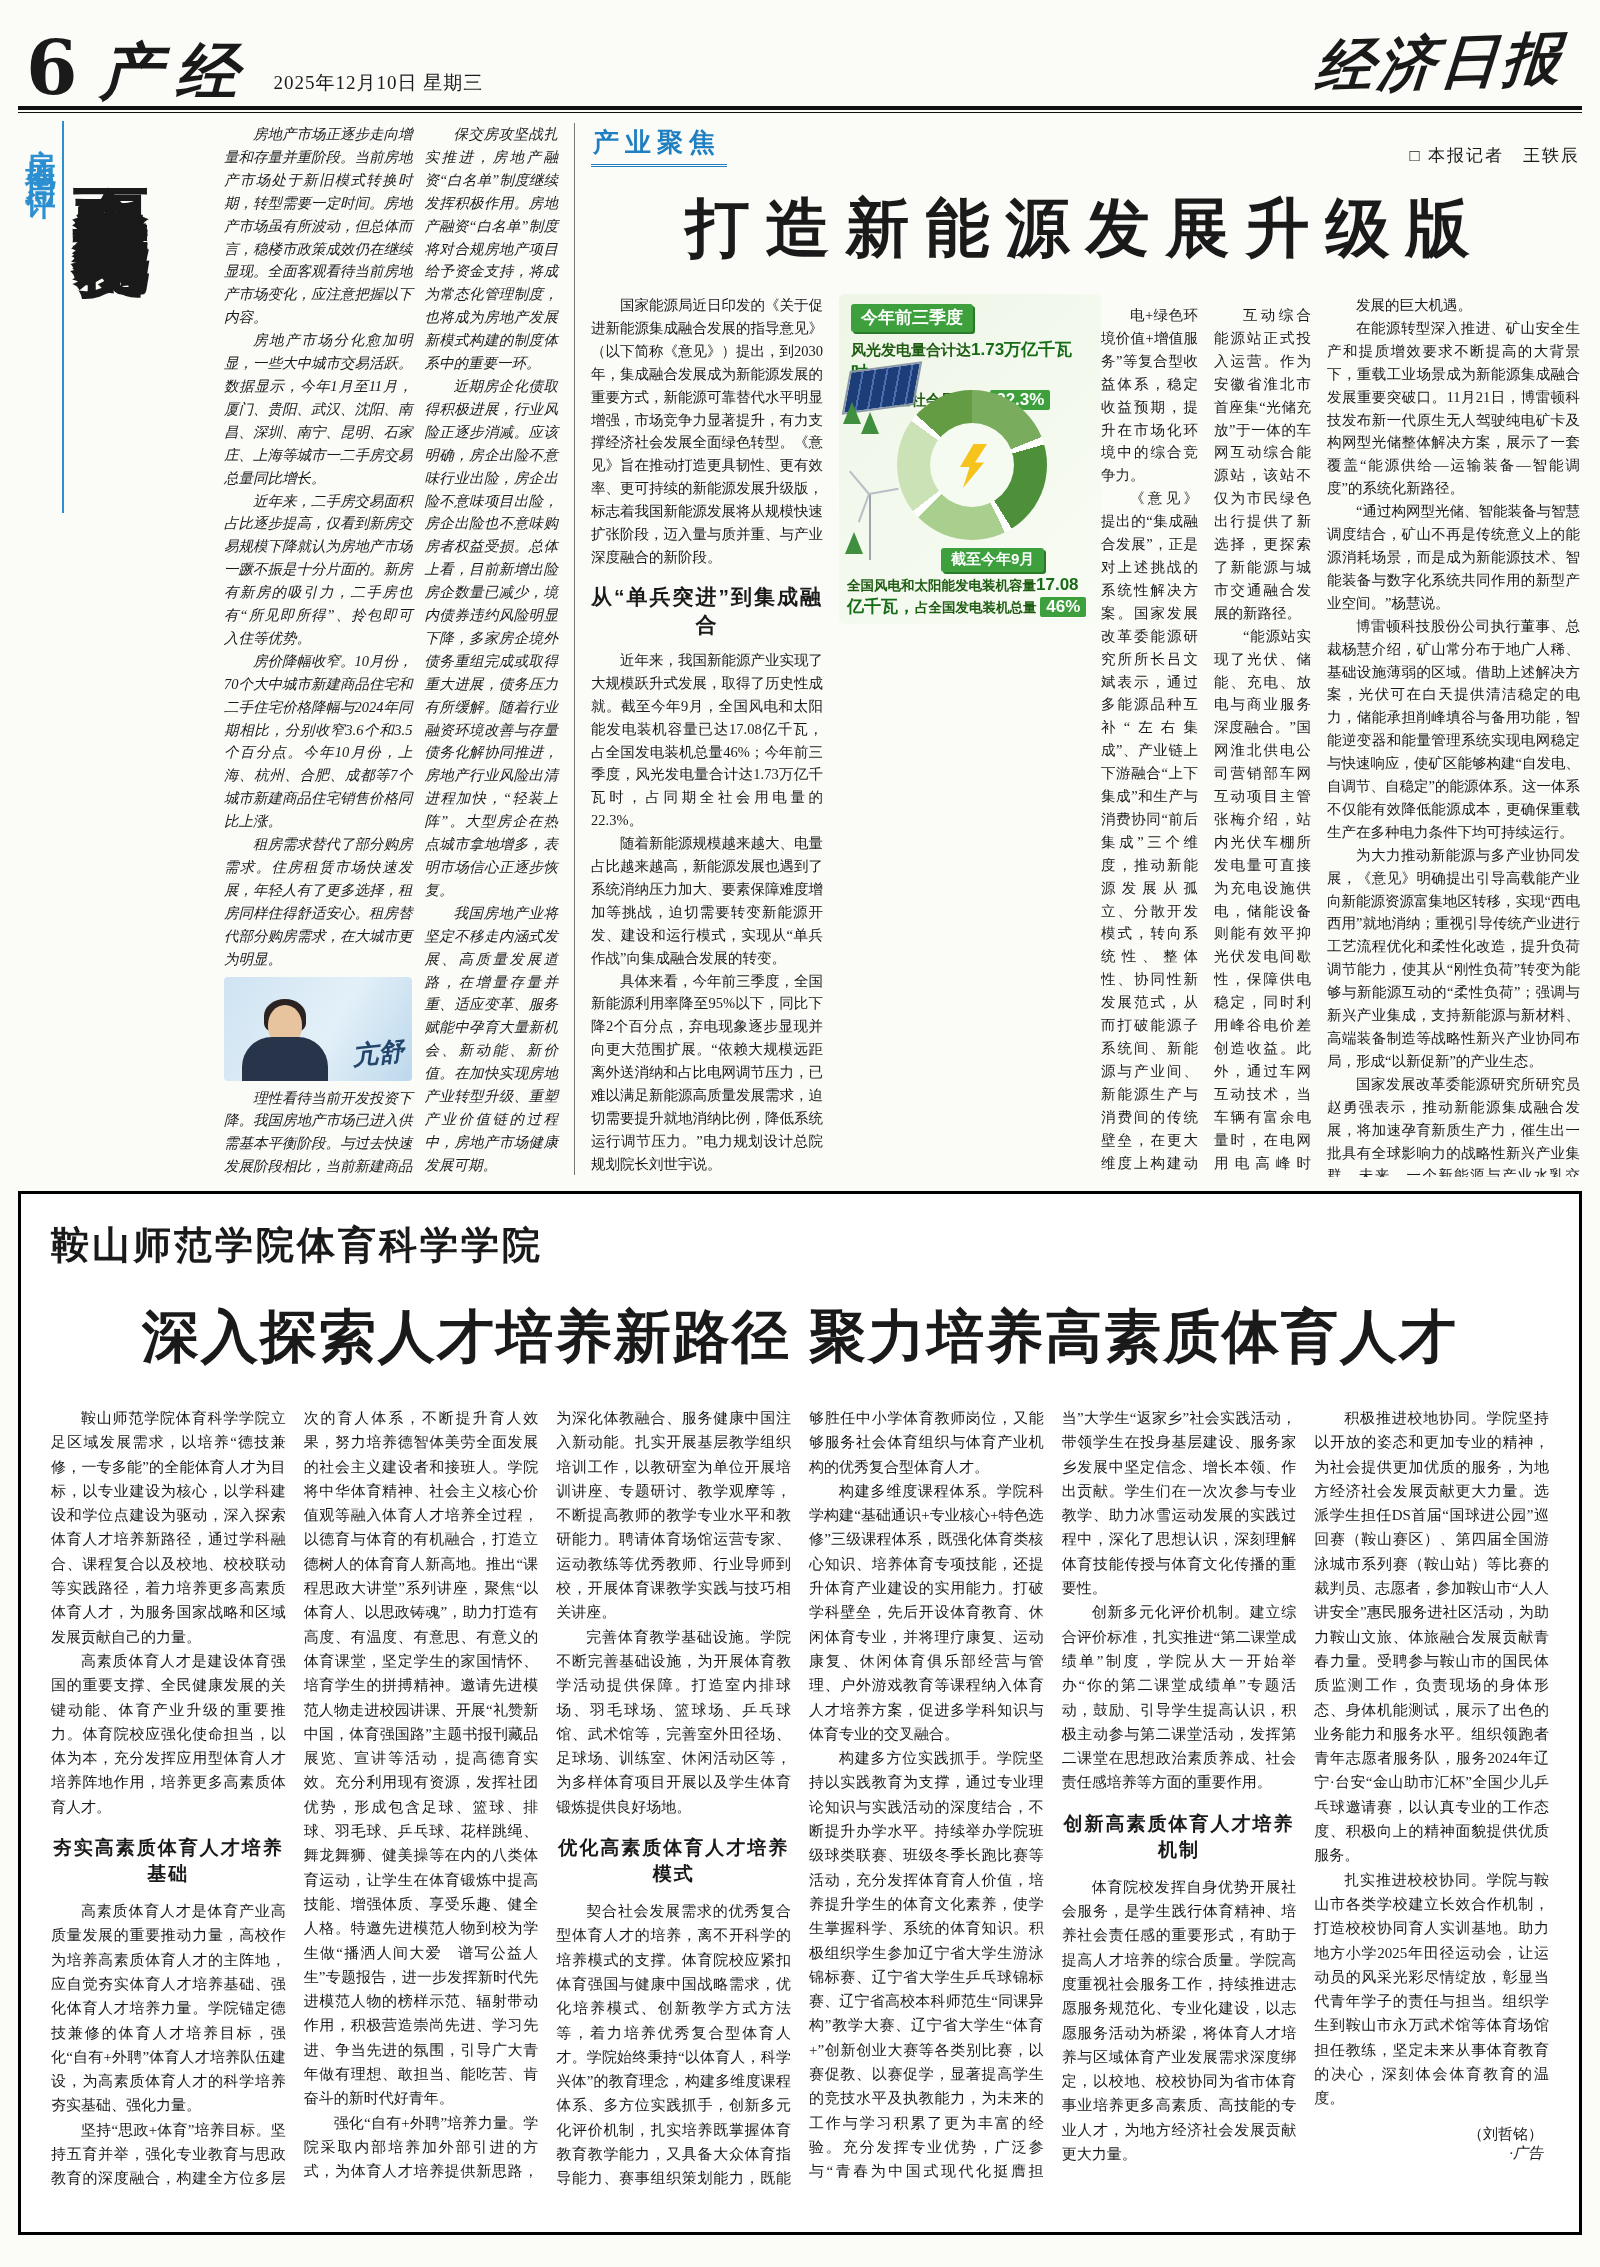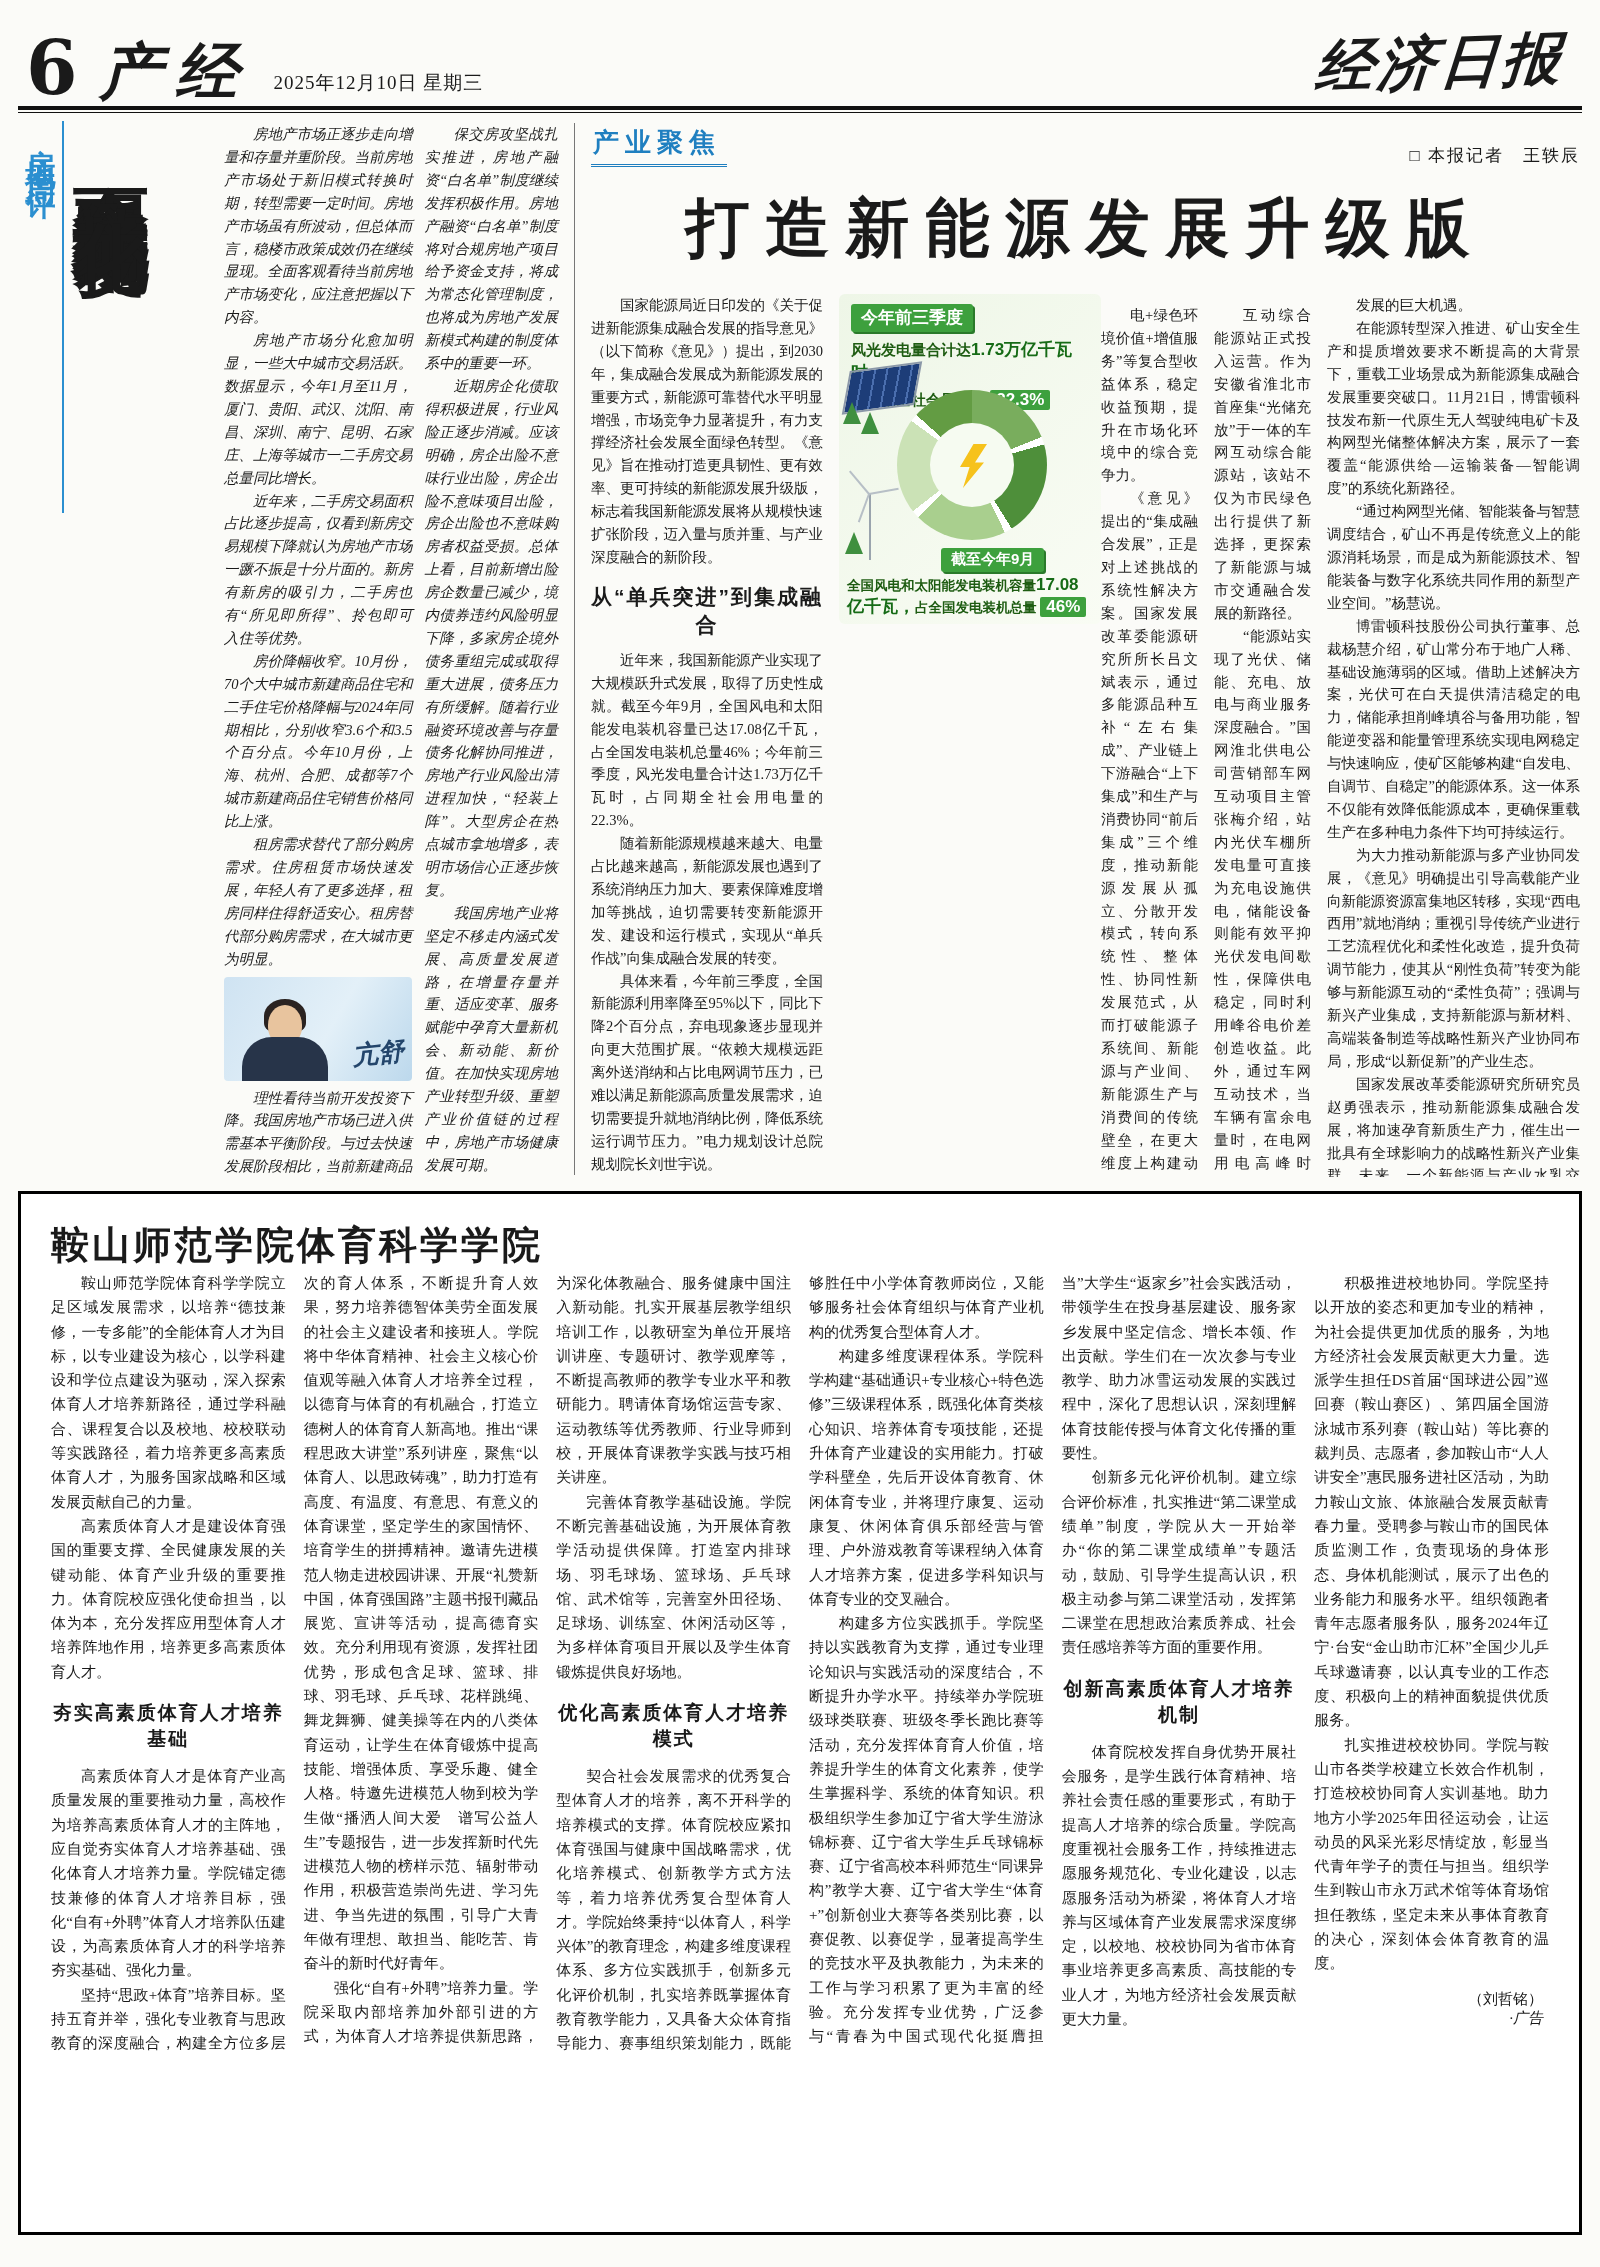--- a/index.html
+++ b/index.html
@@ -222,20 +222,21 @@
               <p class="para">国家发展改革委能源研究所研究员赵勇强表示，推动新能源集成融合发展，将加速孕育新质生产力，催生出一批具有全球影响力的战略性新兴产业集群。未来，一个新能源与产业水乳交融、发展与绿色和谐共生的现代化产业体系将加速形成。</p>
             </div>
 
         </div>
       </div>
     </div>
   </div>
 
   <div class="ad-box">
     <div class="ad-kicker">鞍山师范学院体育科学学院</div>
+    <div class="ad-headline">深入探索人才培养新路径 聚力培养高素质体育人才</div>
     <div class="ad-body">
       <div>
           <p class="para">鞍山师范学院体育科学学院立足区域发展需求，以培养“德技兼修，一专多能”的全能体育人才为目标，以专业建设为核心，以学科建设和学位点建设为驱动，深入探索体育人才培养新路径，通过学科融合、课程复合以及校地、校校联动等实践路径，着力培养更多高素质体育人才，为服务国家战略和区域发展贡献自己的力量。</p>
           <p class="para">高素质体育人才是建设体育强国的重要支撑、全民健康发展的关键动能、体育产业升级的重要推力。体育院校应强化使命担当，以体为本，充分发挥应用型体育人才培养阵地作用，培养更多高素质体育人才。</p>
           <h3 class="sub">夯实高素质体育人才培养基础</h3>
           <p class="para">高素质体育人才是体育产业高质量发展的重要推动力量，高校作为培养高素质体育人才的主阵地，应自觉夯实体育人才培养基础、强化体育人才培养力量。学院锚定德技兼修的体育人才培养目标，强化“自有+外聘”体育人才培养队伍建设，为高素质体育人才的科学培养夯实基础、强化力量。</p>
           <p class="para">坚持“思政+体育”培养目标。坚持五育并举，强化专业教育与思政教育的深度融合，构建全方位多层次的育人体系，不断提升育人效果，努力培养德智体美劳全面发展的社会主义建设者和接班人。学院将中华体育精神、社会主义核心价值观等融入体育人才培养全过程，以德育与体育的有机融合，打造立德树人的体育育人新高地。推出“课程思政大讲堂”系列讲座，聚焦“以体育人、以思政铸魂”，助力打造有高度、有温度、有意思、有意义的体育课堂，坚定学生的家国情怀、培育学生的拼搏精神。邀请先进模范人物走进校园讲课、开展“礼赞新中国，体育强国路”主题书报刊藏品展览、宣讲等活动，提高德育实效。充分利用现有资源，发挥社团优势，形成包含足球、篮球、排球、羽毛球、乒乓球、花样跳绳、舞龙舞狮、健美操等在内的八类体育运动，让学生在体育锻炼中提高技能、增强体质、享受乐趣、健全人格。特邀先进模范人物到校为学生做“播洒人间大爱　谱写公益人生”专题报告，进一步发挥新时代先进模范人物的榜样示范、辐射带动作用，积极营造崇尚先进、学习先进、争当先进的氛围，引导广大青年做有理想、敢担当、能吃苦、肯奋斗的新时代好青年。</p>
           <p class="para">强化“自有+外聘”培养力量。学院采取内部培养加外部引进的方式，为体育人才培养提供新思路，为深化体教融合、服务健康中国注入新动能。扎实开展基层教学组织培训工作，以教研室为单位开展培训讲座、专题研讨、教学观摩等，不断提高教师的教学专业水平和教研能力。聘请体育场馆运营专家、运动教练等优秀教师、行业导师到校，开展体育课教学实践与技巧相关讲座。</p>
           <p class="para">完善体育教学基础设施。学院不断完善基础设施，为开展体育教学活动提供保障。打造室内排球场、羽毛球场、篮球场、乒乓球馆、武术馆等，完善室外田径场、足球场、训练室、休闲活动区等，为多样体育项目开展以及学生体育锻炼提供良好场地。</p>
           <h3 class="sub">优化高素质体育人才培养模式</h3>

